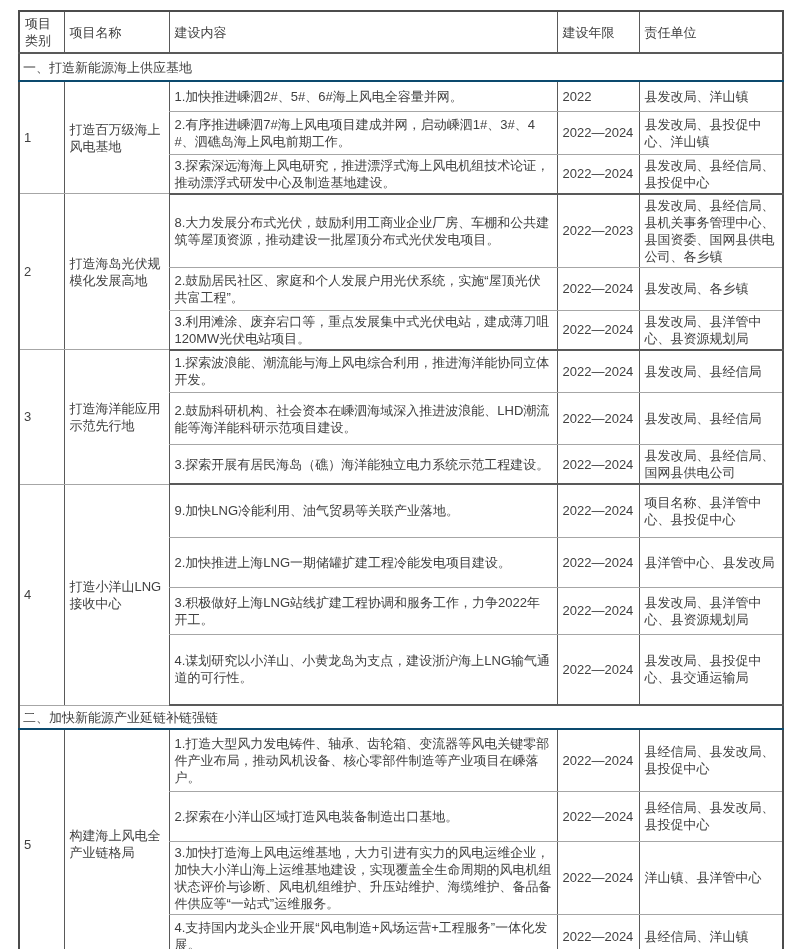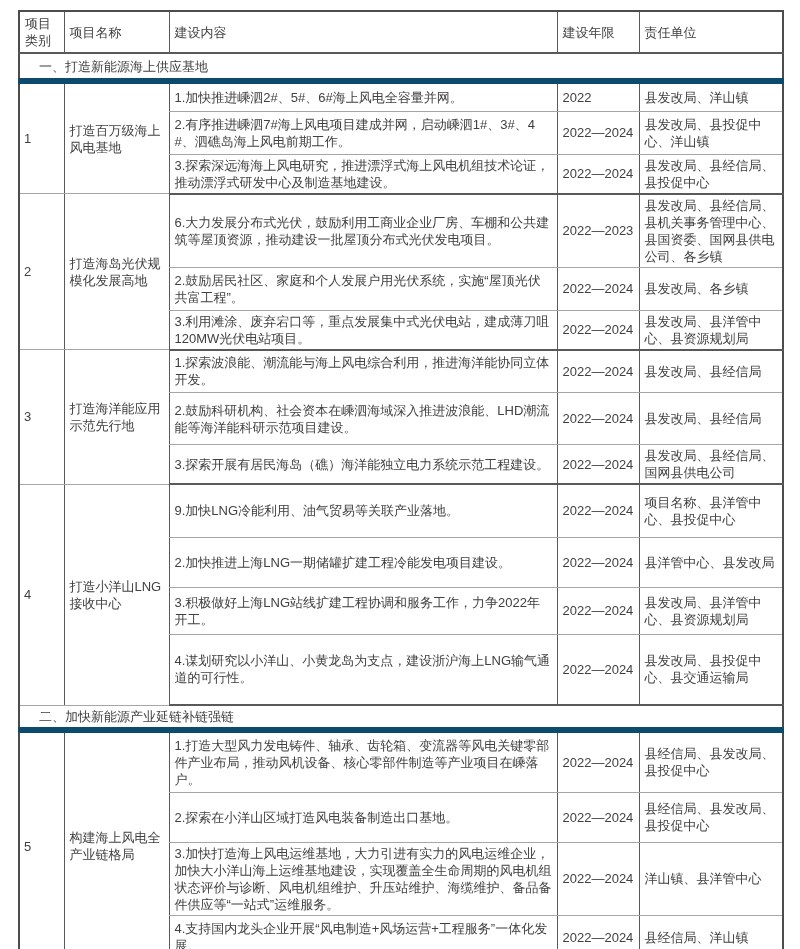--- a/index.html
+++ b/index.html
@@ -13,21 +13,21 @@
     border-collapse:collapse;table-layout:fixed;width:764px;
     border:2px solid #4c4c4c;
     font-size:13px;line-height:17px;
   }
   th,td{
     border-left:1px solid #595959;
     padding:2px 5px;vertical-align:middle;text-align:left;
     font-weight:normal;word-break:break-all;
   }
   tr.hdr th{border-bottom:2px solid #595959;}
-  tr.section td{border-bottom:6px solid #0c4a6e;padding-left:19px;}
+  tr.section td{border-bottom:2px solid #0c4a6e;padding-left:3px;}
   tr.sub td{border-bottom:1px solid #a6a6a6;margin-left:42px;}
   tr.grp-end td{border-bottom:2px solid #595959;}
   td.span-dark{border-bottom:2px solid #595959;}
   td.c-no{padding-left:4px;}
 </style>
 </head>
 <body>
 
 <div class="wrap">
 <table class="plan">
@@ -66,21 +66,21 @@
   </tr>
   <tr class="grp-end" style="height:35px">
     <td>3.探索深远海海上风电研究，推进漂浮式海上风电机组技术论证，推动漂浮式研发中心及制造基地建设。</td>
     <td>2022—2024</td>
     <td>县发改局、县经信局、县投促中心</td>
   </tr>
 
   <tr class="sub" style="height:67px">
     <td class="c-no span-dark" rowspan="3">2</td>
     <td class="span-dark" rowspan="3">打造海岛光伏规模化发展高地</td>
-    <td>6.大力发展分布式光伏，鼓励利用工商业企业厂房、车棚和公共建筑等屋顶资源，推动建设一批屋顶分布式光伏发电项目。</td>
+    <td>8.大力发展分布式光伏，鼓励利用工商业企业厂房、车棚和公共建筑等屋顶资源，推动建设一批屋顶分布式光伏发电项目。</td>
     <td>2022—2023</td>
     <td>县发改局、县经信局、县机关事务管理中心、县国资委、国网县供电公司、各乡镇</td>
   </tr>
   <tr class="sub" style="height:43px">
     <td>2.鼓励居民社区、家庭和个人发展户用光伏系统，实施“屋顶光伏共富工程”。</td>
     <td>2022—2024</td>
     <td>县发改局、各乡镇</td>
   </tr>
   <tr class="grp-end" style="height:34px">
     <td>3.利用滩涂、废弃宕口等，重点发展集中式光伏电站，建成薄刀咀120MW光伏电站项目。</td>

